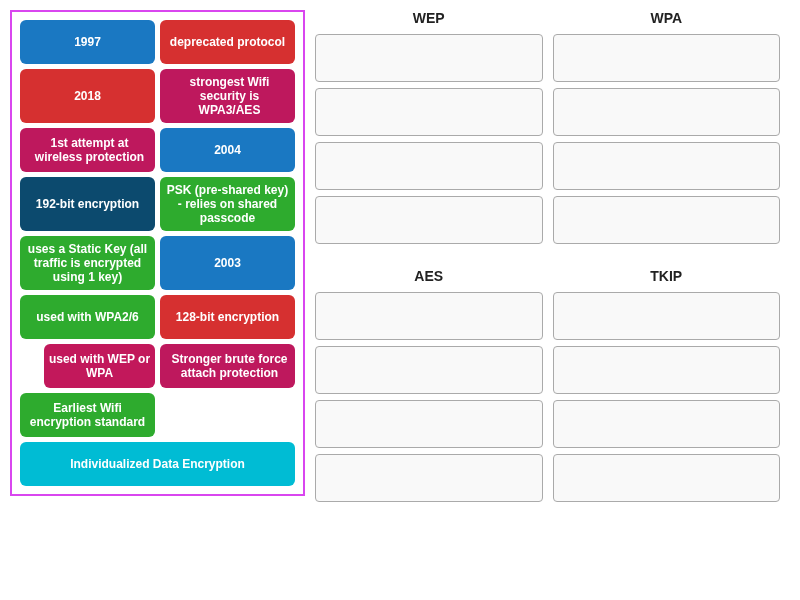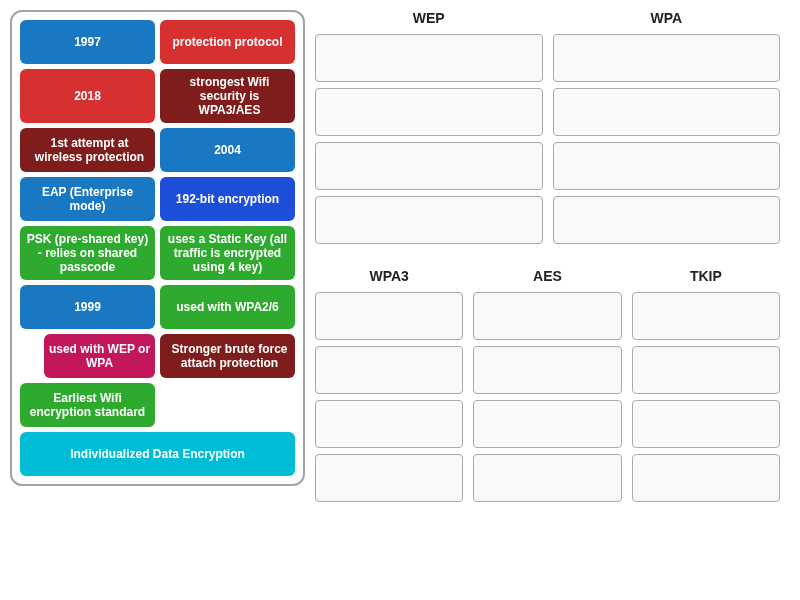--- a/index.html
+++ b/index.html
@@ -10,22 +10,22 @@
       height: 600px;
       overflow: hidden;
       display: flex;
       align-items: flex-start;
       padding: 10px;
     }
 
     .left-panel {
       width: 295px;
       flex-shrink: 0;
-      border: 2px solid #a3a3a3;
-      border-radius: 12px;
+      border: 2px solid #d946ef;
+      border-radius: 0;
       padding: 8px;
       display: grid;
       grid-template-columns: 1fr 1fr;
       gap: 5px;
       background: #fff;
     }
 
     .tile {
       border-radius: 6px;
       display: flex;
@@ -35,23 +35,23 @@
       font-weight: bold;
       font-size: 12px;
       padding: 6px 4px;
       color: #fff;
       cursor: grab;
       min-height: 44px;
     }
 
     .blue { background: #1a78c2; }
     .red { background: #d63030; }
-    .orange { background: #7f1d1d; padding-left: 8px; }
+    .orange { background: #be185d; padding-left: 8px; }
     .green { background: #2eab2e; }
-    .purple { background: #1d4ed8; }
+    .purple { background: #0c4a6e; }
     .cyan { background: #00bcd4; }
     .magenta { background: #c2185b; margin-left: 24px; }
 
     .right-panel {
       flex: 1;
       padding: 0 10px;
       display: flex;
       flex-direction: column;
       gap: 8px;
     }
@@ -87,31 +87,31 @@
     .section-divider {
       height: 8px;
     }
   </style>
 </head>
 <body>
 
 <div class="left-panel">
 
 <div class="tile blue">1997</div>
-    <div class="tile red">protection protocol</div>
+    <div class="tile red">deprecated protocol</div>
     <div class="tile red">2018</div>
     <div class="tile orange">strongest Wifi security is WPA3/AES</div>
     <div class="tile orange">1st attempt at wireless protection</div>
     <div class="tile blue">2004</div>
-    <div class="tile blue">EAP (Enterprise mode)</div>
     <div class="tile purple">192-bit encryption</div>
     <div class="tile green">PSK (pre-shared key) - relies on shared passcode</div>
-    <div class="tile green">uses a Static Key (all traffic is encrypted using 4 key)</div>
-    <div class="tile blue">1999</div>
+    <div class="tile green">uses a Static Key (all traffic is encrypted using 1 key)</div>
+    <div class="tile blue">2003</div>
     <div class="tile green">used with WPA2/6</div>
+    <div class="tile red">128-bit encryption</div>
     <div class="tile magenta">used with WEP or WPA</div>
     <div class="tile orange">Stronger brute force attach protection</div>
     <div class="tile green">Earliest Wifi encryption standard</div>
     <div class="tile cyan" style="grid-column: 1 / -1;">Individualized Data Encryption</div>
   </div>
 
 <div class="right-panel">
   <div class="drop-section">
 
   <div class="drop-column">
@@ -125,27 +125,20 @@
         <div class="drop-column-header">WPA</div>
         <div class="drop-box"></div>
         <div class="drop-box"></div>
         <div class="drop-box"></div>
         <div class="drop-box"></div>
       </div>
     </div>
   <div class="section-divider"></div>
   <div class="drop-section">
 
-  <div class="drop-column">
-        <div class="drop-column-header">WPA3</div>
-        <div class="drop-box"></div>
-        <div class="drop-box"></div>
-        <div class="drop-box"></div>
-        <div class="drop-box"></div>
-      </div>
       <div class="drop-column">
         <div class="drop-column-header">AES</div>
         <div class="drop-box"></div>
         <div class="drop-box"></div>
         <div class="drop-box"></div>
         <div class="drop-box"></div>
       </div>
       <div class="drop-column">
         <div class="drop-column-header">TKIP</div>
         <div class="drop-box"></div>

